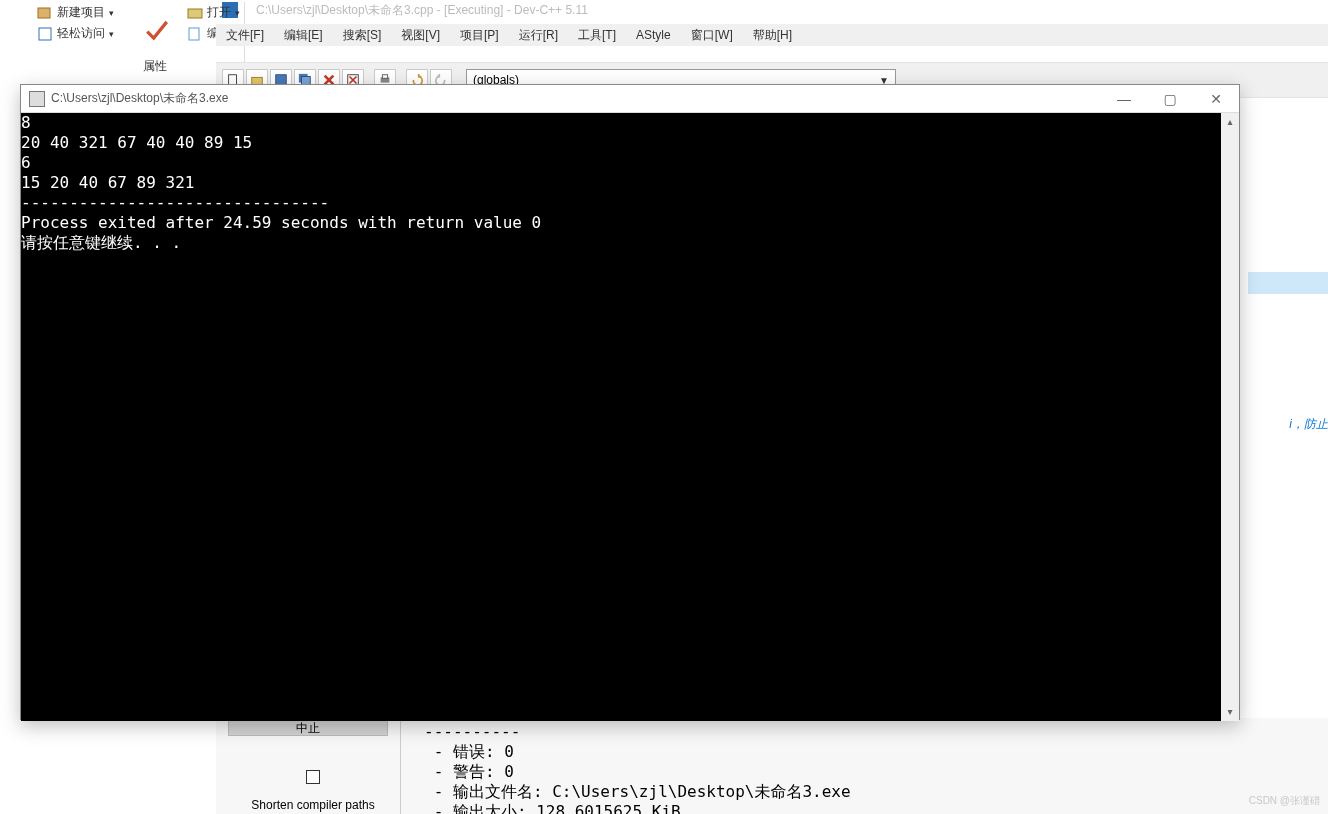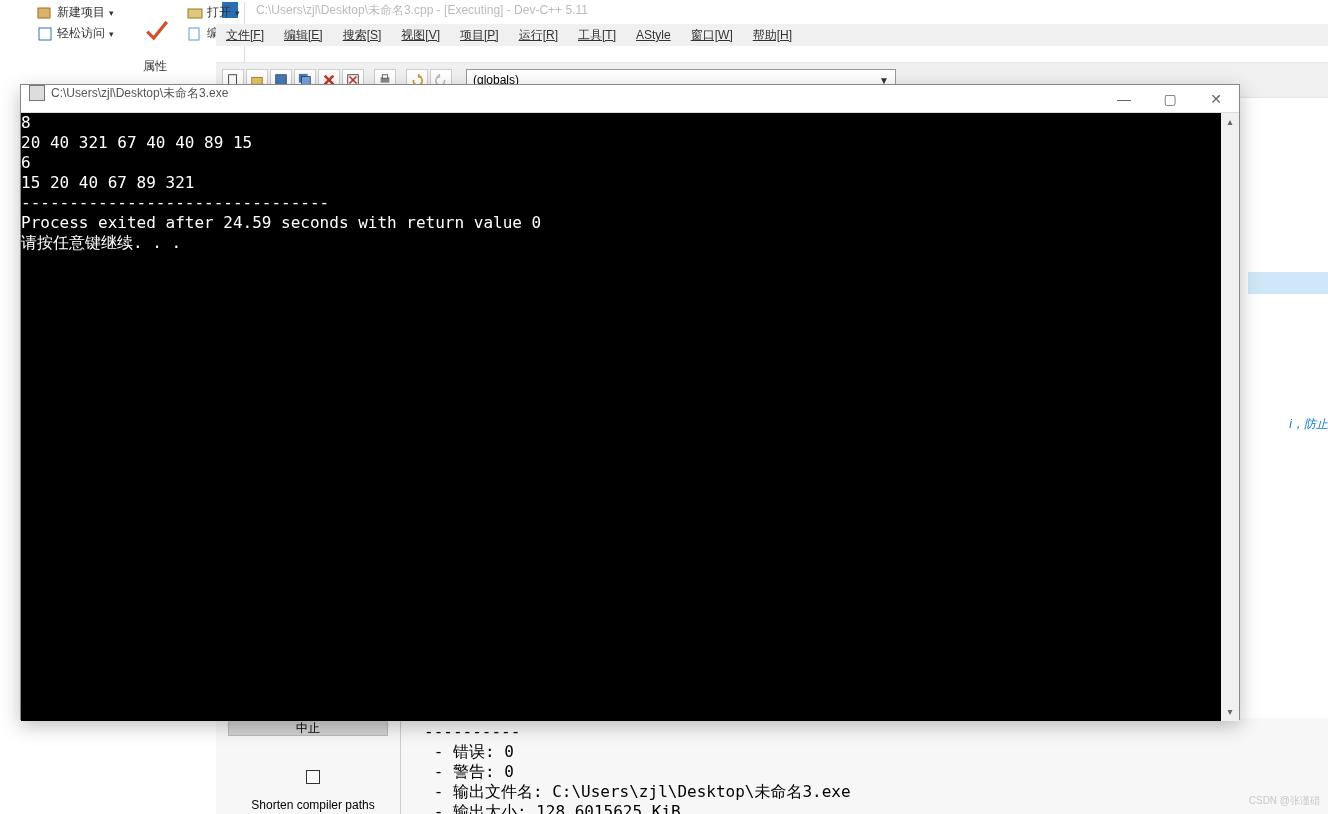--- a/index.html
+++ b/index.html
@@ -18,36 +18,36 @@
 .left-toolbar .item { display:flex; align-items:center; gap:4px; margin:4px 0 4px 2px; }
 .left-toolbar .iconbox { width:16px; height:16px; display:inline-block; }
 .left-toolbar .arrow { font-size:9px; color:#333; }
 .left-toolbar .label { font-size:12px; color:#333; }
 .check { width:28px; height:28px; border:1px solid #6aa84f00; display:flex; align-items:center; justify-content:center; }
 .check svg { width:26px; height:26px; }
 .open-area { position:absolute; top:2px; left:108px; width:100px; }
 .props-area { position:absolute; top:56px; left:108px; }
 
 .menubar { position:absolute; top:24px; left:216px; right:0; height:22px; background:#f0f0f0; display:flex; align-items:center; }
-.menubar span { padding:2px 10px; color:#333; cursor:default;text-decoration:underline; }
+.menubar span { padding:2px 10px; color:#333; cursor:default; }
 
 .toolbar2 { position:absolute; top:62px; left:216px; right:0; height:36px; background:#f0f0f0; border-top:1px solid #e4e4e4; border-bottom:1px solid #e4e4e4; display:flex; align-items:center; gap:2px; padding:0 6px; }
 .tb-btn { width:22px; height:22px; border:1px solid #ccc; background:#fff; display:inline-flex; align-items:center; justify-content:center; }
 .tb-sep { width:6px; }
 .tb-btn svg { width:14px; height:14px; }
 .globals-box { margin-left:12px; width:430px; height:22px; border:1px solid #999; background:#fff; font-family:Consolas,monospace; font-size:13px; padding:1px 6px; display:flex; align-items:center; justify-content:space-between; }
 .globals-box .dd { font-size:10px; color:#333; }
 
 
 .code-hint1 { position:absolute; right:0; top:272px; width:80px; height:22px; background:#cfe8f9; }
 .code-hint2 { position:absolute; right:0; top:413px; font-family:Consolas,monospace; font-style:italic; color:#0a7ad6; font-size:16px; }
 
 
 .console { position:absolute; top:84px; left:20px; width:1220px; height:636px; background:#fff; border:1px solid #888; box-shadow:0 6px 18px rgba(0,0,0,.25); }
-.console-titlebar { height:28px; background:#fff; border-bottom:1px solid #ddd; display:flex; align-items:flex-start; position:relative; }
+.console-titlebar { height:28px; background:#fff; border-bottom:1px solid #ddd; display:flex; align-items:center; position:relative; }
 .console-titlebar .cicon { width:16px; height:16px; margin:0 6px 0 8px; background:#ddd; border:1px solid #777; }
 .console-titlebar .ctitle { color:#555; font-size:12px; }
 .console-ctrls { position:absolute; right:0; top:0; height:28px; display:flex; }
 .console-ctrls div { width:46px; height:28px; display:flex; align-items:center; justify-content:center; color:#666; font-size:14px; }
 .console-body { position:relative; background:#000; height:608px; }
 .console-out { padding:0 0 0 0; color:#fff; font-family:"NSimSun",SimSun,Consolas,monospace; font-size:16px; line-height:20px; white-space:pre; }
 .console-scroll { position:absolute; right:0; top:0; width:18px; height:100%; background:#f0f0f0; display:flex; flex-direction:column; justify-content:space-between; align-items:center; }
 .console-scroll .sbtn { width:18px; height:18px; background:#f0f0f0; color:#666; text-align:center; font-size:10px; line-height:18px; }
 
 

